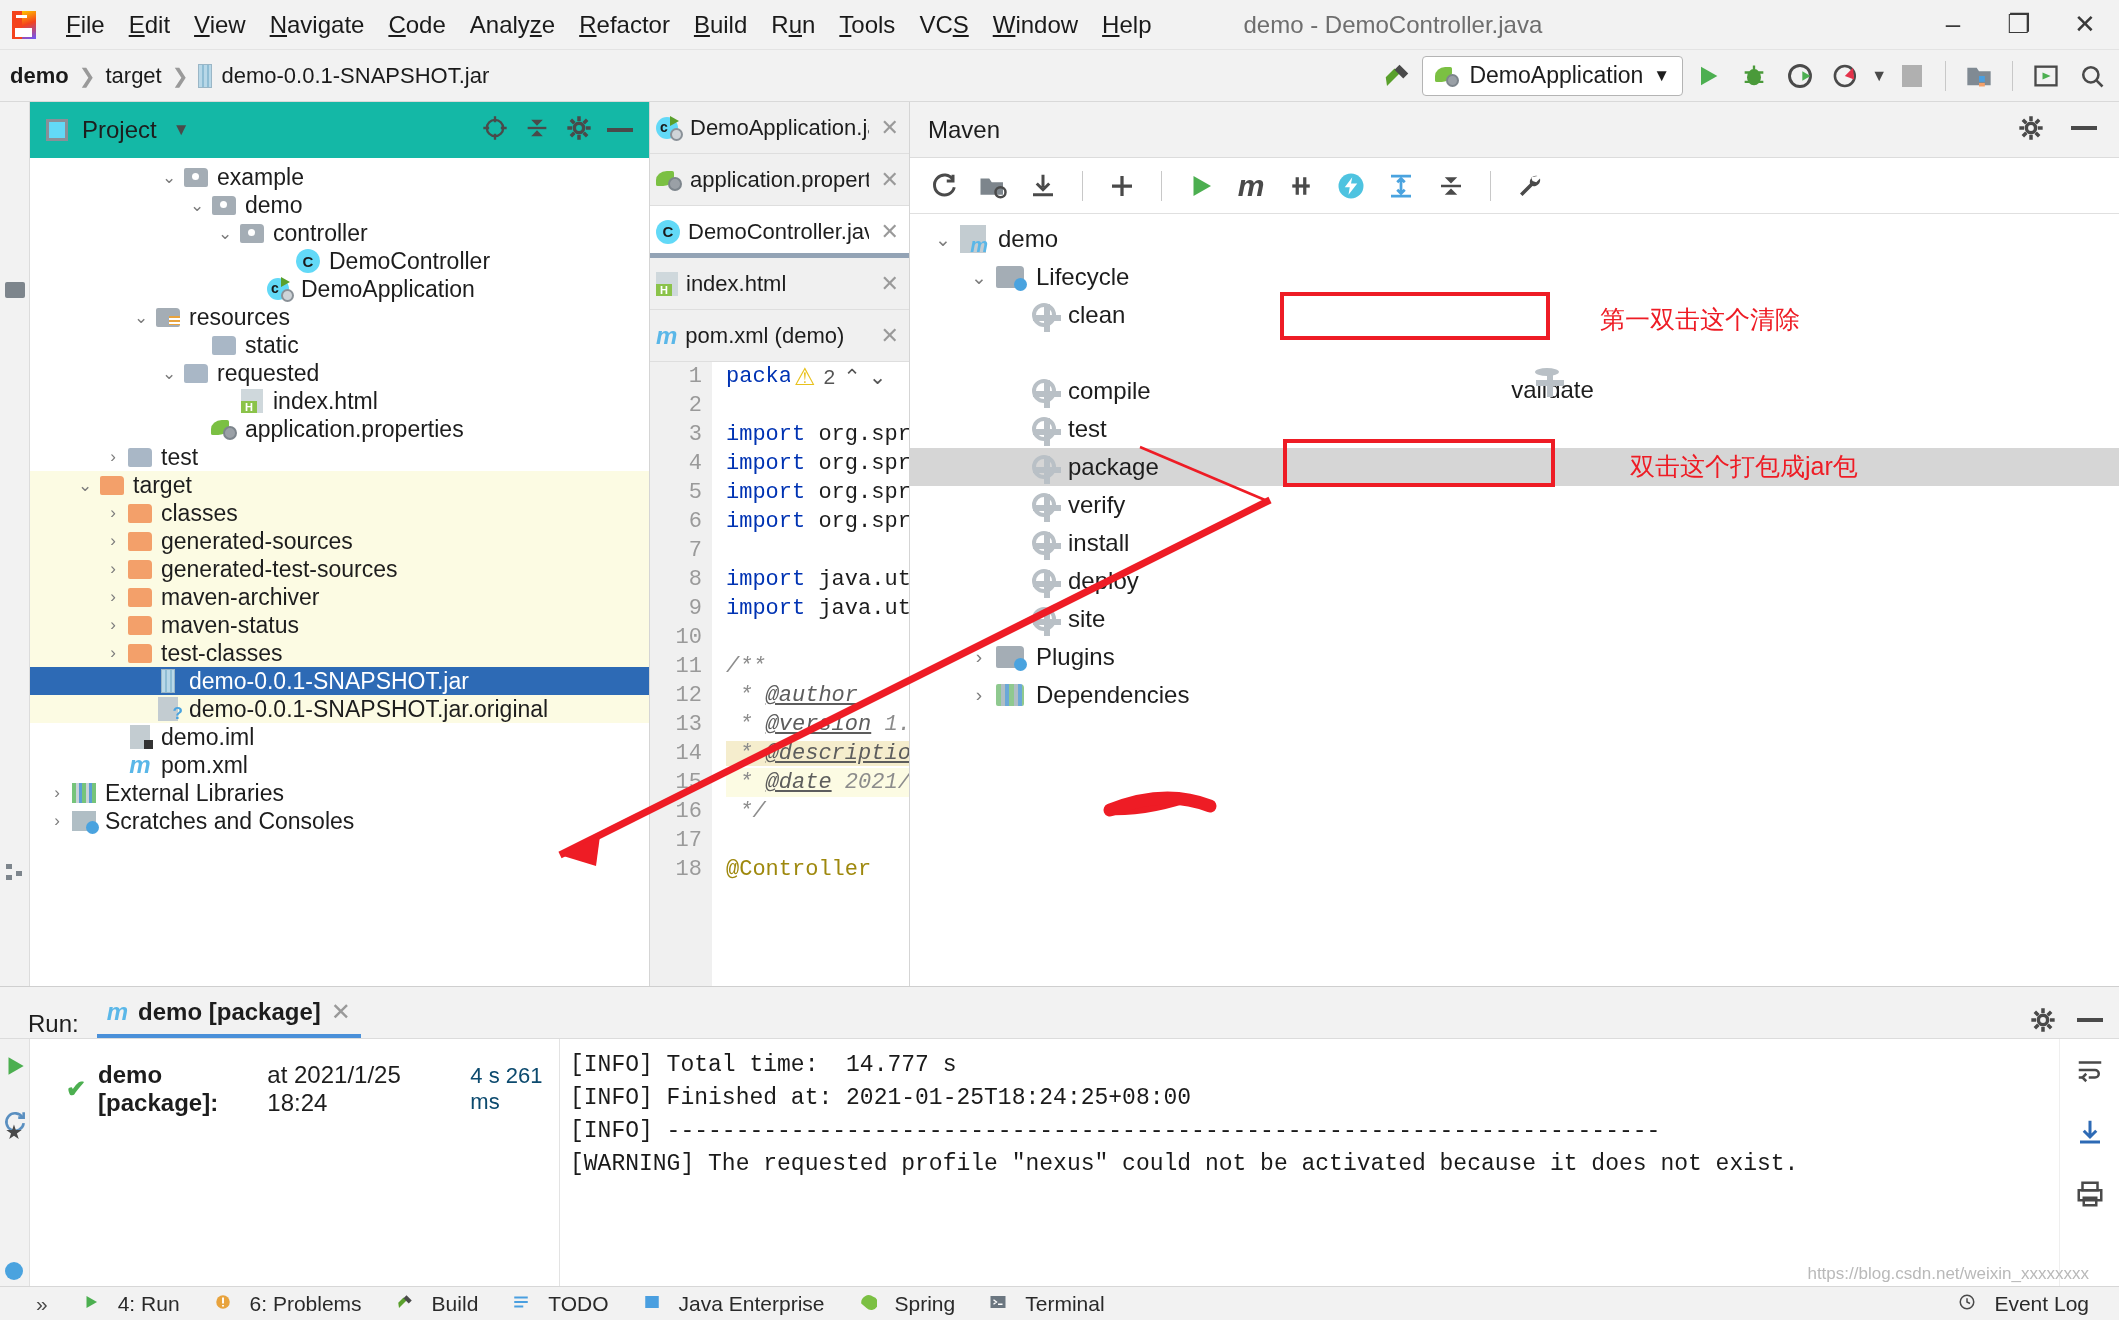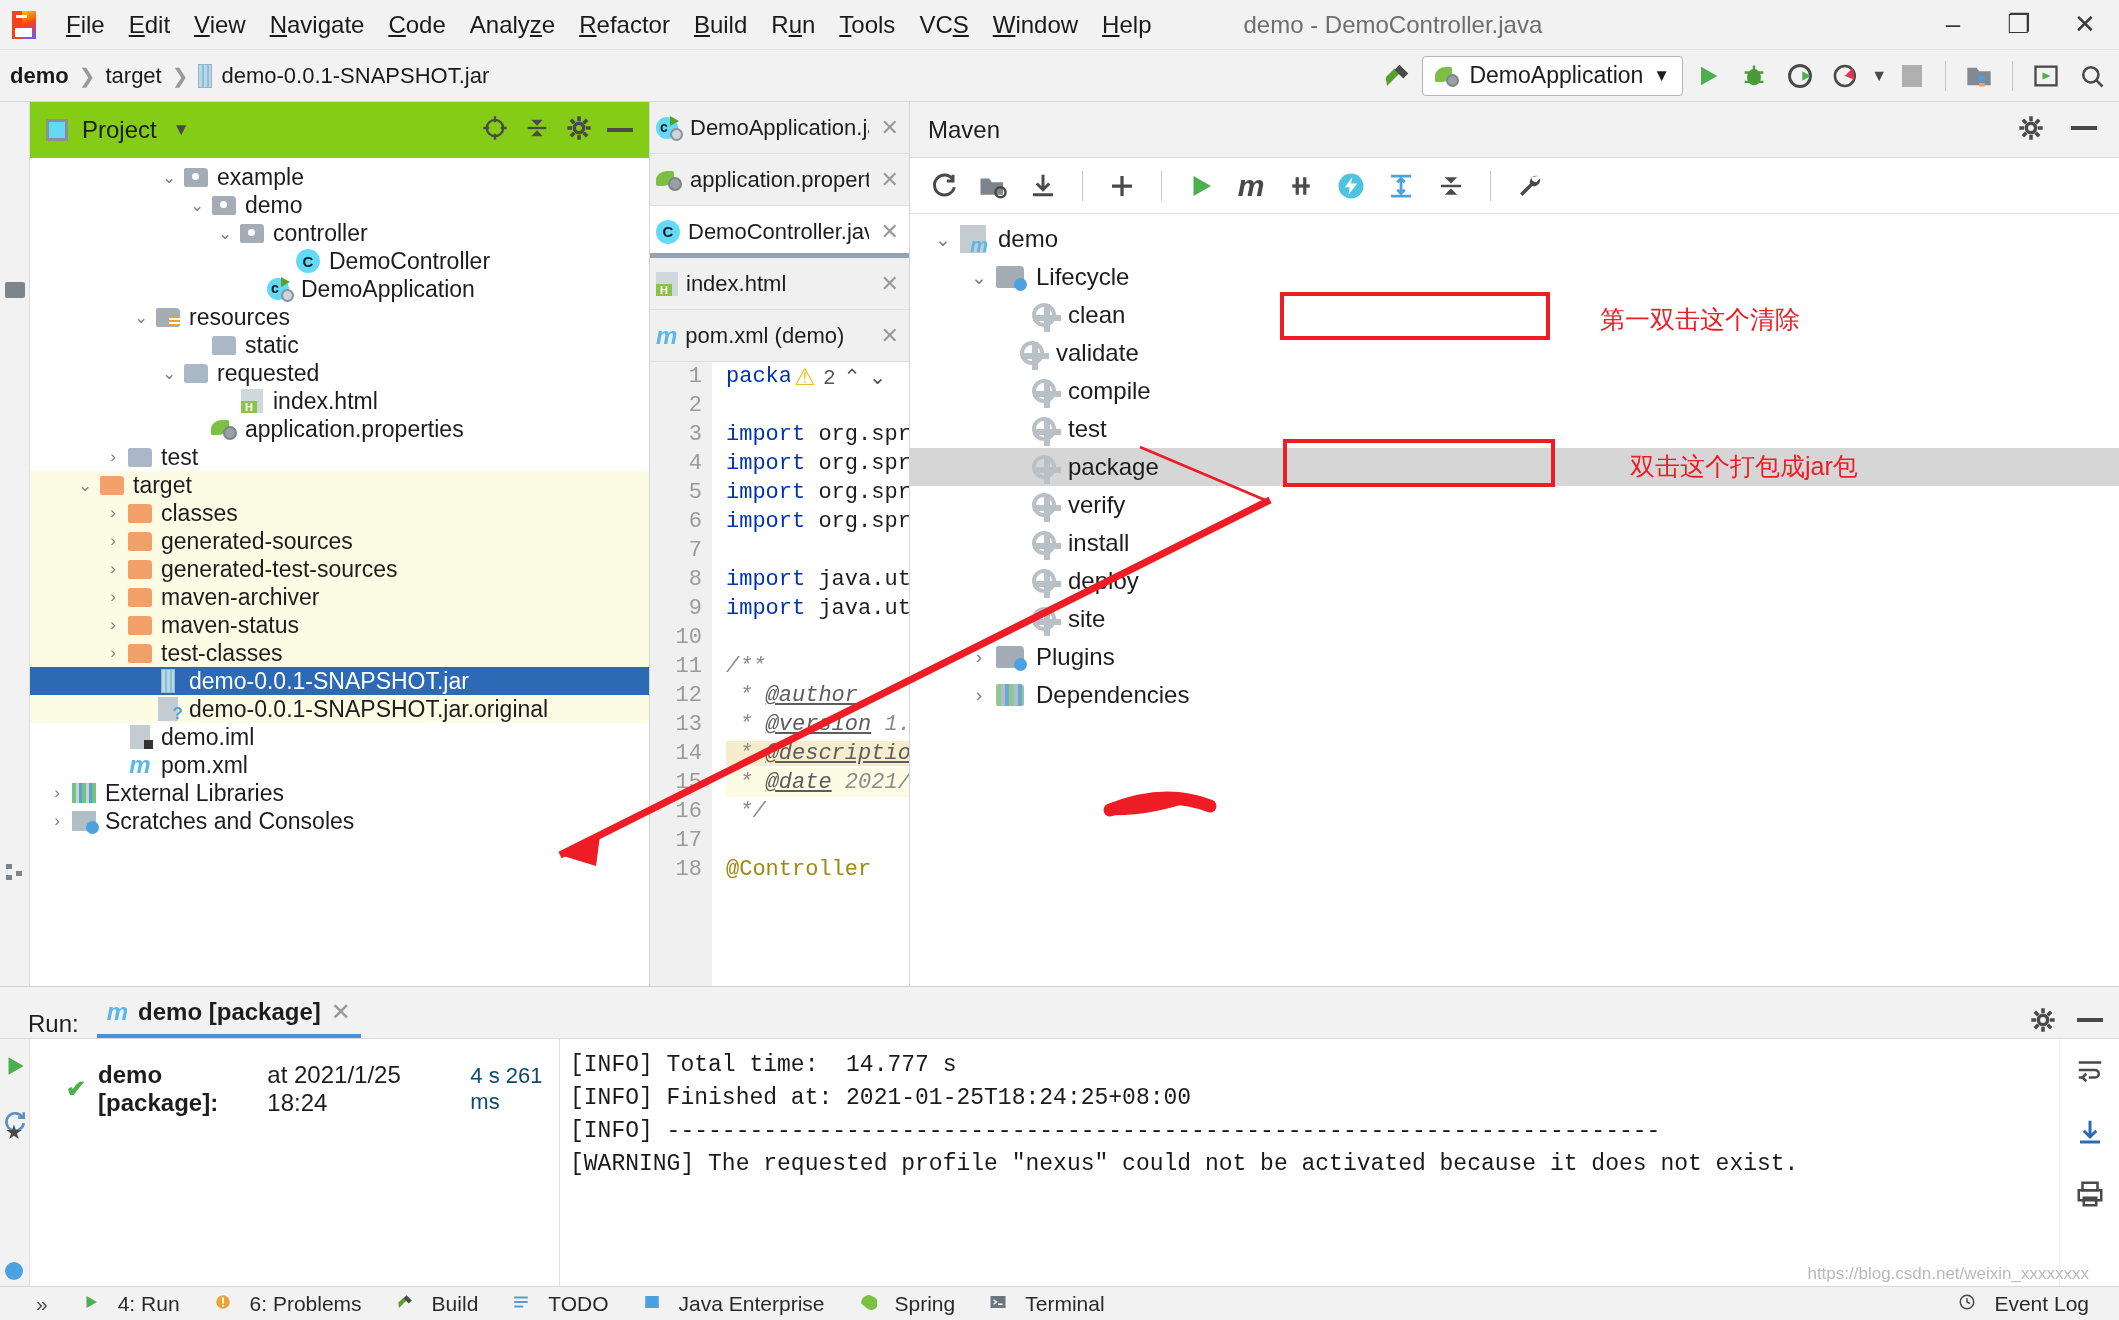--- a/index.html
+++ b/index.html
@@ -42,21 +42,21 @@
   .main { flex:1 1 auto; display:flex; min-height:0; }
 
   .leftstrip { width:30px; background:#f2f2f2; border-right:1px solid #dcdcdc; position:relative;
     flex:0 0 30px; }
   .vlabel { position:absolute; left:-22px; writing-mode:vertical-rl; transform:rotate(180deg);
     font-size:19px; color:#1a1a1a; white-space:nowrap; width:30px; text-align:left; }
   .stripicon { position:absolute; left:5px; width:20px; height:20px; }
 
   .projpanel { width:620px; display:flex; flex-direction:column; background:#fff;
     border-right:1px solid #d5d5d5; flex:0 0 620px; min-width:0; }
-  .panelhdr { height:56px; background:#84cc16; display:flex; align-items:center;
+  .panelhdr { height:56px; background:#14b8a6; display:flex; align-items:center;
     padding:0 10px 0 16px; flex:0 0 56px; }
   .panelhdr .ttl { font-size:24px; margin-left:14px; }
   .hdricons { margin-left:auto; display:flex; align-items:center; gap:14px; padding-right:6px; }
   .sqicon { width:22px; height:22px; background:#62d9f7; border:3px solid #8a8f98; }
 
   .tree { flex:1 1 auto; overflow:hidden; position:relative; background:#fff; padding-top:5px; }
   .row { height:28px; display:flex; align-items:center; font-size:23px; white-space:nowrap;
     padding-left:0; }
   .row .arrow { width:26px; text-align:center; color:#7d7d7d; font-size:17px; flex:0 0 26px; }
   .row .ico { width:28px; flex:0 0 28px; display:flex; align-items:center; justify-content:center;
@@ -699,21 +699,21 @@
           <div class="mrow" style="padding-left: 52px;">
             <span class="arrow">⌄</span>
             <span class="mfold"></span>
             <span>Lifecycle</span>
           </div>
           <div class="mrow" style="padding-left: 88px;">
             <span class="arrow"></span>
             <span class="gearic"></span>
             <span>clean</span>
           </div>
-          <div class="mrow" style="padding-left: 76px;">
+          <div class="mrow" style="padding-left: 76px; flex-direction: column;">
             <span class="arrow"></span>
             <span class="gearic"></span>
             <span>validate</span>
           </div>
           <div class="mrow" style="padding-left: 88px;">
             <span class="arrow"></span>
             <span class="gearic"></span>
             <span>compile</span>
           </div>
           <div class="mrow" style="padding-left: 88px;">

